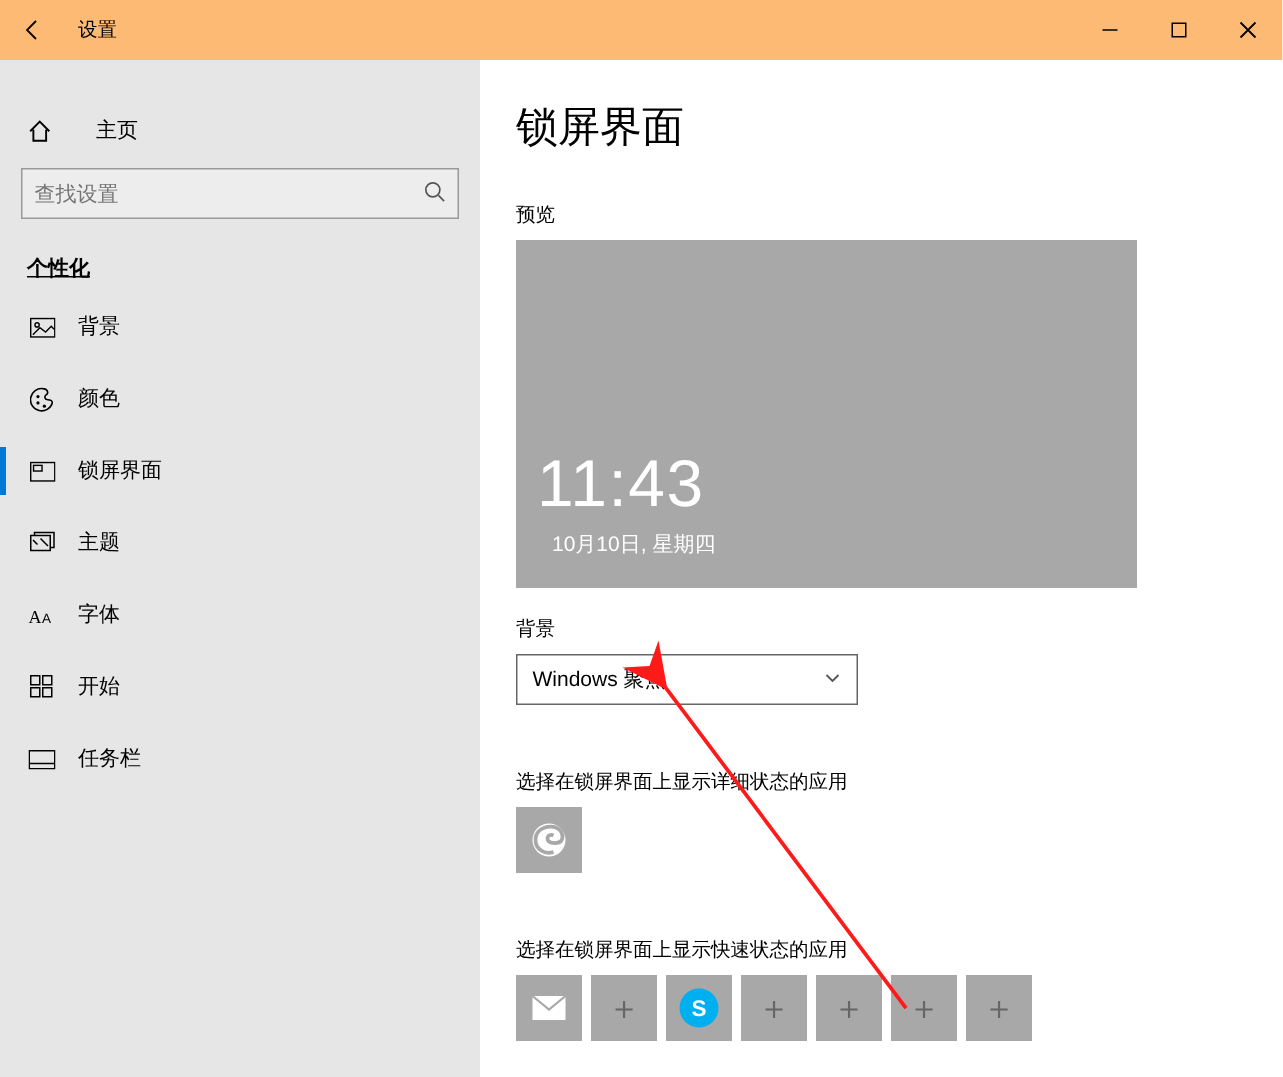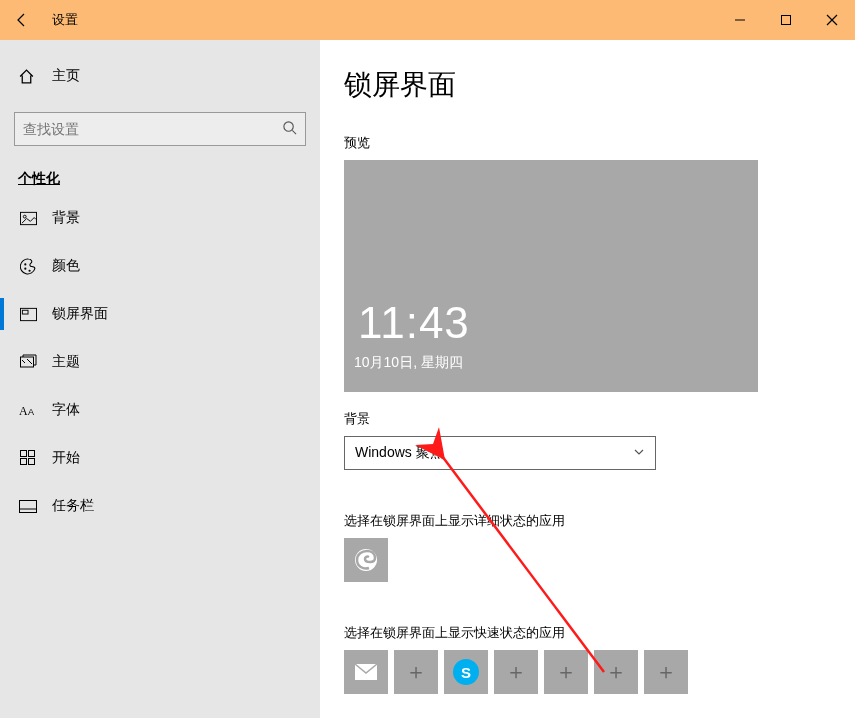--- a/index.html
+++ b/index.html
@@ -32,24 +32,25 @@
     display:flex; align-items:center; justify-content:center;
     cursor:pointer;
   }
   .content { display:flex; height: calc(718px - 40px); }
   .sidebar {
     width: 320px;
     background: #e6e6e6;
     padding-top: 16px;
   }
   .sidebar .home-row {
-    display:flex; align-items:center;
+    display:flex; align-items:flex-end;
     height: 40px;
     padding-left: 18px;
     cursor:pointer;
+    gap:12px;
   }
   .sidebar .home-row .icon { width:20px; display:flex; }
   .sidebar .home-row .label { margin-left: 14px; font-size: 14px; }
   .search-box {
     margin: 16px 14px 0 14px;
     height: 34px;
     border: 1px solid #999;
     background: #ededed;
     display:flex; align-items:center;
     padding: 12px 8px;
@@ -94,26 +95,26 @@
     width: 414px; height: 232px;
     background:#a8a8a8;
     position:relative;
     color:#fff;
   }
   .preview .time {
     position:absolute; left:14px; bottom:44px;
     font-size: 44px; font-weight:300; letter-spacing:1px;
   }
   .preview .date {
-    position:absolute; left:10px; bottom:20px;
+    position:absolute; left:24px; bottom:20px;
     font-size: 14px;
   }
 
   .dropdown {
-    width: 312px; height: 34px;
+    width: 228px; height: 34px;
     border:1px solid #666;
     display:flex; align-items:center;
     padding: 0 10px;
     margin-top:6px;
     cursor:pointer;
     background:#fff;
   }
   .dropdown .val { flex:1; font-size:14px; }
   .dropdown .chev { color:#555; }
 

